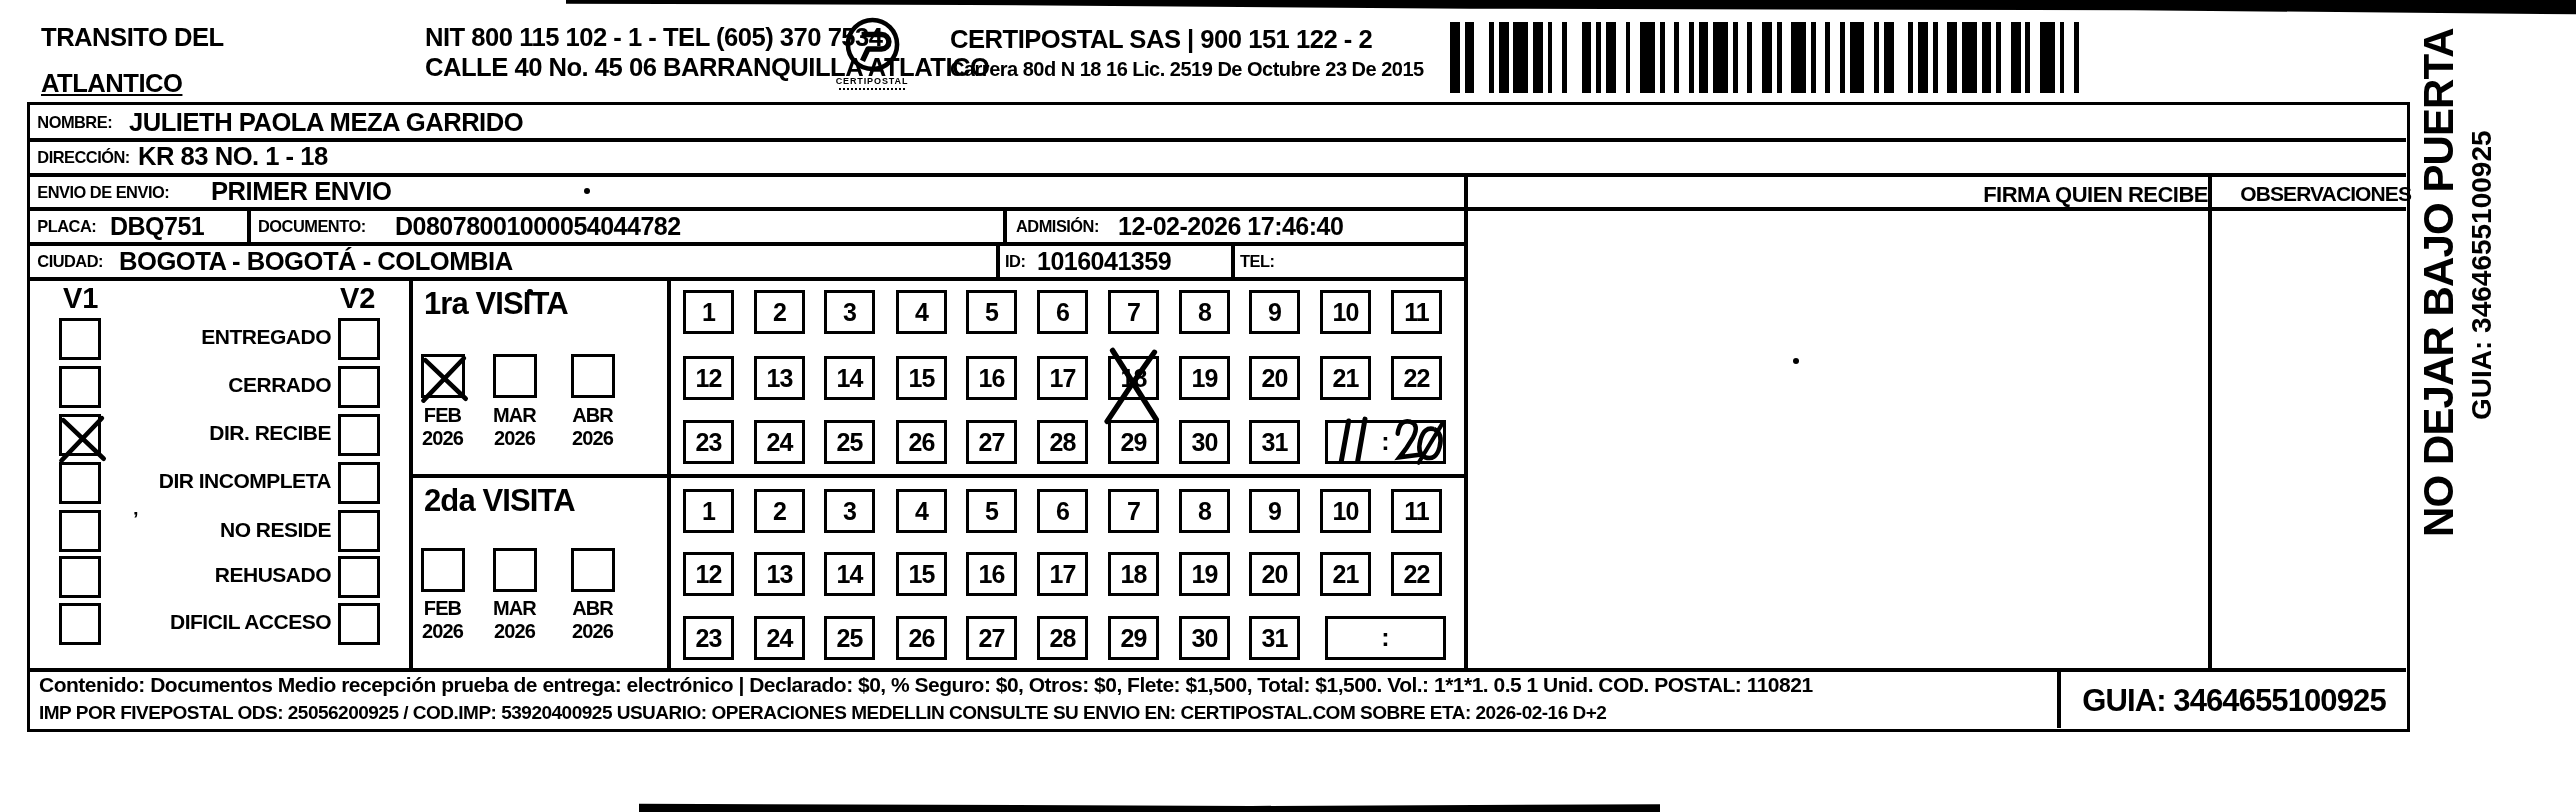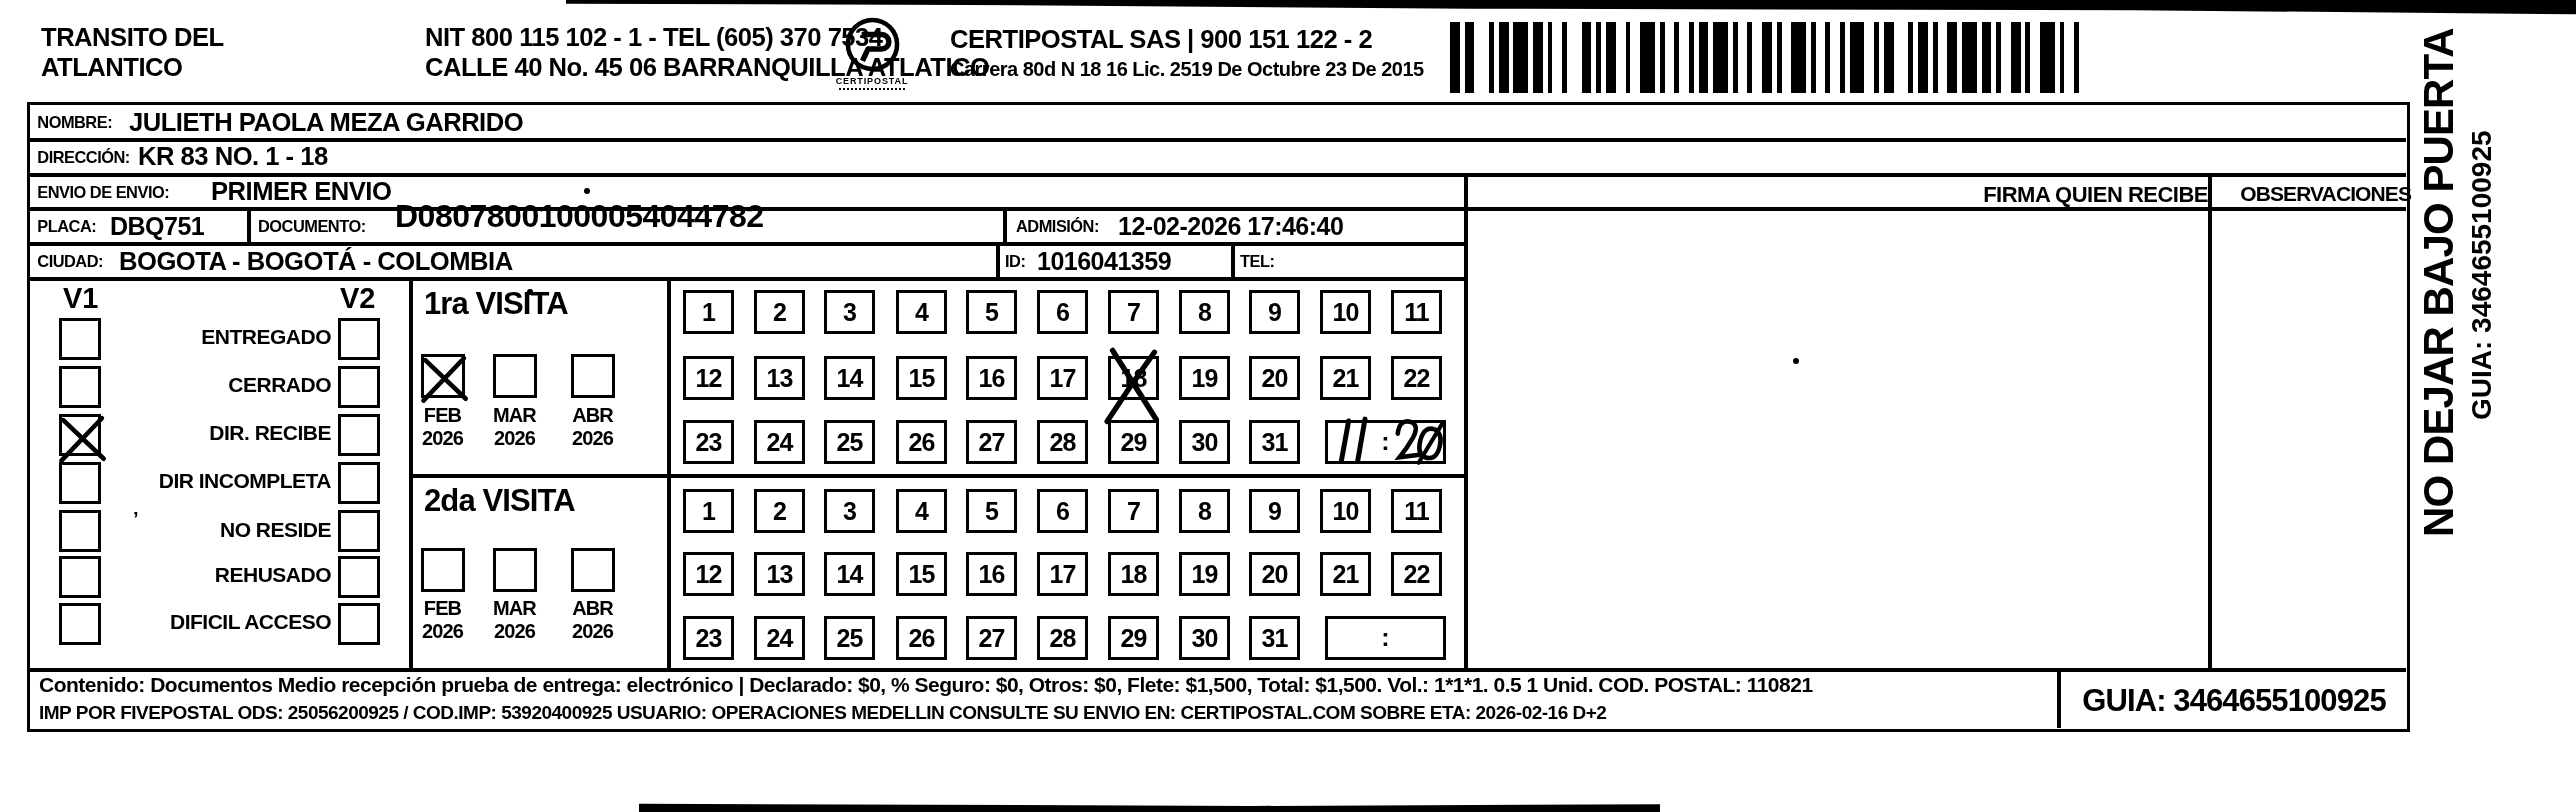--- a/index.html
+++ b/index.html
@@ -40,21 +40,21 @@
 <div class="page">
 
   <div class="topstrip"></div>
   <div class="botstrip"></div>
   <div class="speck abs" style="left:584px;top:188px;width:6.4px;height:6.4px;"></div>
   <div class="speck abs" style="left:527px;top:289px;width:5.5px;height:5.5px;"></div>
   <div class="speck abs" style="left:1793px;top:358px;width:6.4px;height:6.4px;"></div>
   <div class="abs" style="left:133px;top:508px;font-size:20px;">’</div>
 
   <div class="abs hdr1" style="left:41px;top:22px;">TRANSITO DEL</div>
-  <div class="abs hdr1" style="left:41px;top:52px;">ATLANTICO</div>
+  <div class="abs hdr1" style="left:41px;top:68px;text-decoration:underline;">ATLANTICO</div>
   <div class="abs hdr1" style="left:425px;top:22px;">NIT 800 115 102 - 1 - TEL (605) 370 7534</div>
   <div class="abs hdr1" style="left:425px;top:52px;">CALLE 40 No. 45 06 BARRANQUILLA ATLATICO</div>
 
   <div class="abs" style="left:822px;top:16.4px;width:100px;text-align:center;">
     <svg width="91" height="57" viewBox="0 0 100 62">
       <circle cx="50" cy="31" r="27" fill="none" stroke="#000" stroke-width="5"></circle>
       <path d="M38 20 h22 a8 8 0 0 1 0 16 h-15 l-6 13" fill="none" stroke="#000" stroke-width="6" stroke-linejoin="round"></path>
     </svg>
     <div style="font-size:9px;letter-spacing:0.9px;">CERTIPOSTAL</div>
     <div style="margin:1.8px auto 0;width:66px;border-top:2.7px dotted #000;"></div>
@@ -173,21 +173,21 @@
 
     <div class="abs lbl" style="left:7.3px;top:43px;">DIRECCIÓN:</div>
     <div class="abs val" style="left:108px;top:37px;">KR 83 NO. 1 - 18</div>
 
     <div class="abs lbl" style="left:7.3px;top:78px;">ENVIO DE ENVIO:</div>
     <div class="abs val" style="left:181px;top:72px;">PRIMER ENVIO</div>
 
     <div class="abs lbl" style="left:7.3px;top:112px;">PLACA:</div>
     <div class="abs val" style="left:80px;top:107px;font-size:25px;">DBQ751</div>
     <div class="abs lbl" style="left:228px;top:112px;">DOCUMENTO:</div>
-    <div class="abs val" style="left:365px;top:93px;font-size:32px;">D08078001000054044782</div>
+    <div class="abs val" style="left:365px;top:107px;font-size:25px;">D08078001000054044782</div>
     <div class="abs lbl" style="left:986px;top:112px;">ADMISIÓN:</div>
     <div class="abs val" style="left:1088px;top:107px;font-size:25px;">12-02-2026 17:46:40</div>
 
     <div class="abs lbl" style="left:7.3px;top:147px;">CIUDAD:</div>
     <div class="abs val" style="left:89px;top:142px;">BOGOTA - BOGOTÁ - COLOMBIA</div>
     <div class="abs lbl" style="left:975px;top:147px;">ID:</div>
     <div class="abs val" style="left:1007px;top:142px;font-size:25px;">1016041359</div>
     <div class="abs lbl" style="left:1210px;top:147px;">TEL:</div>
     <div class="abs val" style="left:1265px;top:142px;font-size:25px;"></div>
 

